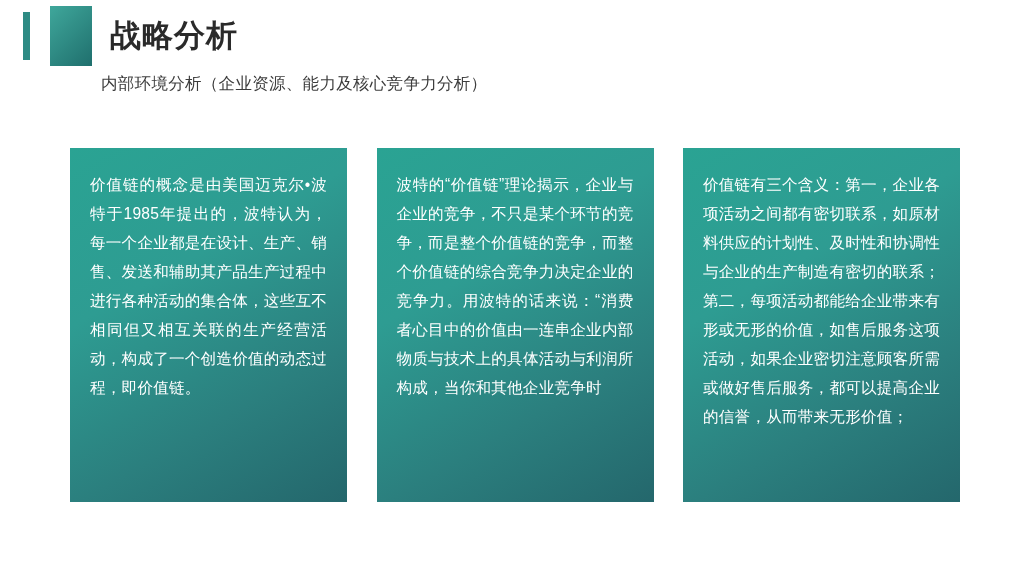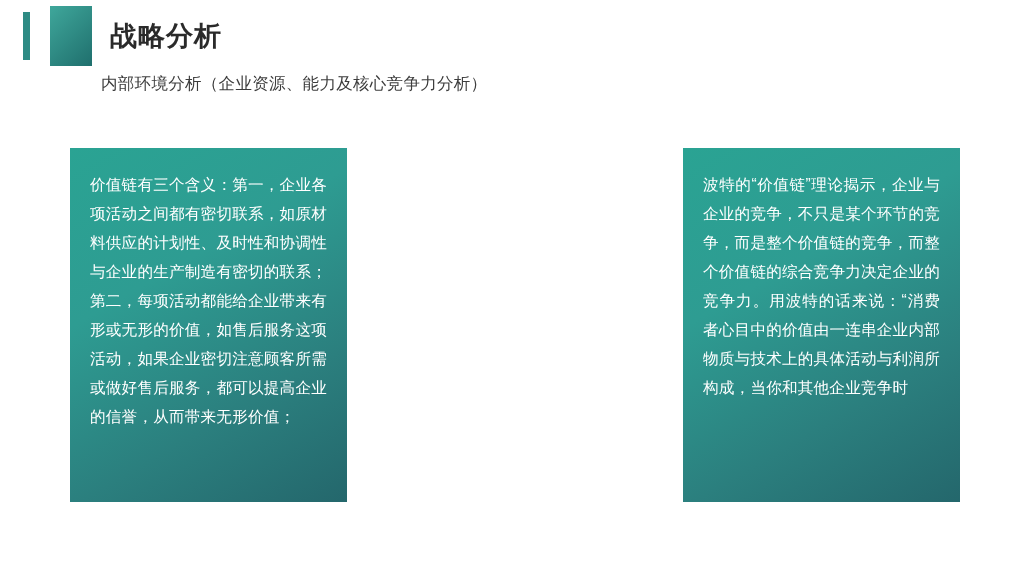--- a/index.html
+++ b/index.html
@@ -33,21 +33,21 @@
     left: 50px;
     top: 6px;
     width: 42px;
     height: 60px;
     background: linear-gradient(135deg, #3fa79b 0%, #1f6f6d 100%);
   }
   .title {
     position: absolute;
     left: 110px;
     top: 16px;
-    font-size: 27px;
+    font-size: 31px;
     font-weight: bold;
     color: #2a2a2a;
     letter-spacing: 1px;
     line-height: 40px;
   }
   .subtitle {
     position: absolute;
     left: 101px;
     top: 70px;
     font-size: 16.5px;
@@ -88,20 +88,23 @@
 <div class="slide">
 
   <div class="accent-thin"></div>
   <div class="accent-block"></div>
 
   <div class="title">战略分析</div>
   <div class="subtitle">内部环境分析（企业资源、能力及核心竞争力分析）</div>
 
   <div class="cards">
     <div class="card">
-      <span class="card-text">价值链有三个含义：第一，企业各项活动之间都有密切联系，如原材料供应的计划性、及时性和协调性与企业的生产制造有密切的联系；第二，每项活动都能给企业带来有形或无形的价值，如售后服务这项活动，如果企业密切注意顾客所需或做好售后服务，都可以提高企业的信誉，从而带来无形价值；</span>
+      <span class="card-text">价值链的概念是由美国迈克尔•波特于1985年提出的，波特认为，每一个企业都是在设计、生产、销售、发送和辅助其产品生产过程中进行各种活动的集合体，这些互不相同但又相互关联的生产经营活动，构成了一个创造价值的动态过程，即价值链。</span>
     </div>
     <div class="card">
       <span class="card-text">波特的“价值链”理论揭示，企业与企业的竞争，不只是某个环节的竞争，而是整个价值链的竞争，而整个价值链的综合竞争力决定企业的竞争力。用波特的话来说：“消费者心目中的价值由一连串企业内部物质与技术上的具体活动与利润所构成，当你和其他企业竞争时</span>
+    </div>
+    <div class="card">
+      <span class="card-text">价值链有三个含义：第一，企业各项活动之间都有密切联系，如原材料供应的计划性、及时性和协调性与企业的生产制造有密切的联系；第二，每项活动都能给企业带来有形或无形的价值，如售后服务这项活动，如果企业密切注意顾客所需或做好售后服务，都可以提高企业的信誉，从而带来无形价值；</span>
     </div>
   </div>
 
 </div>
 
 </body></html>

